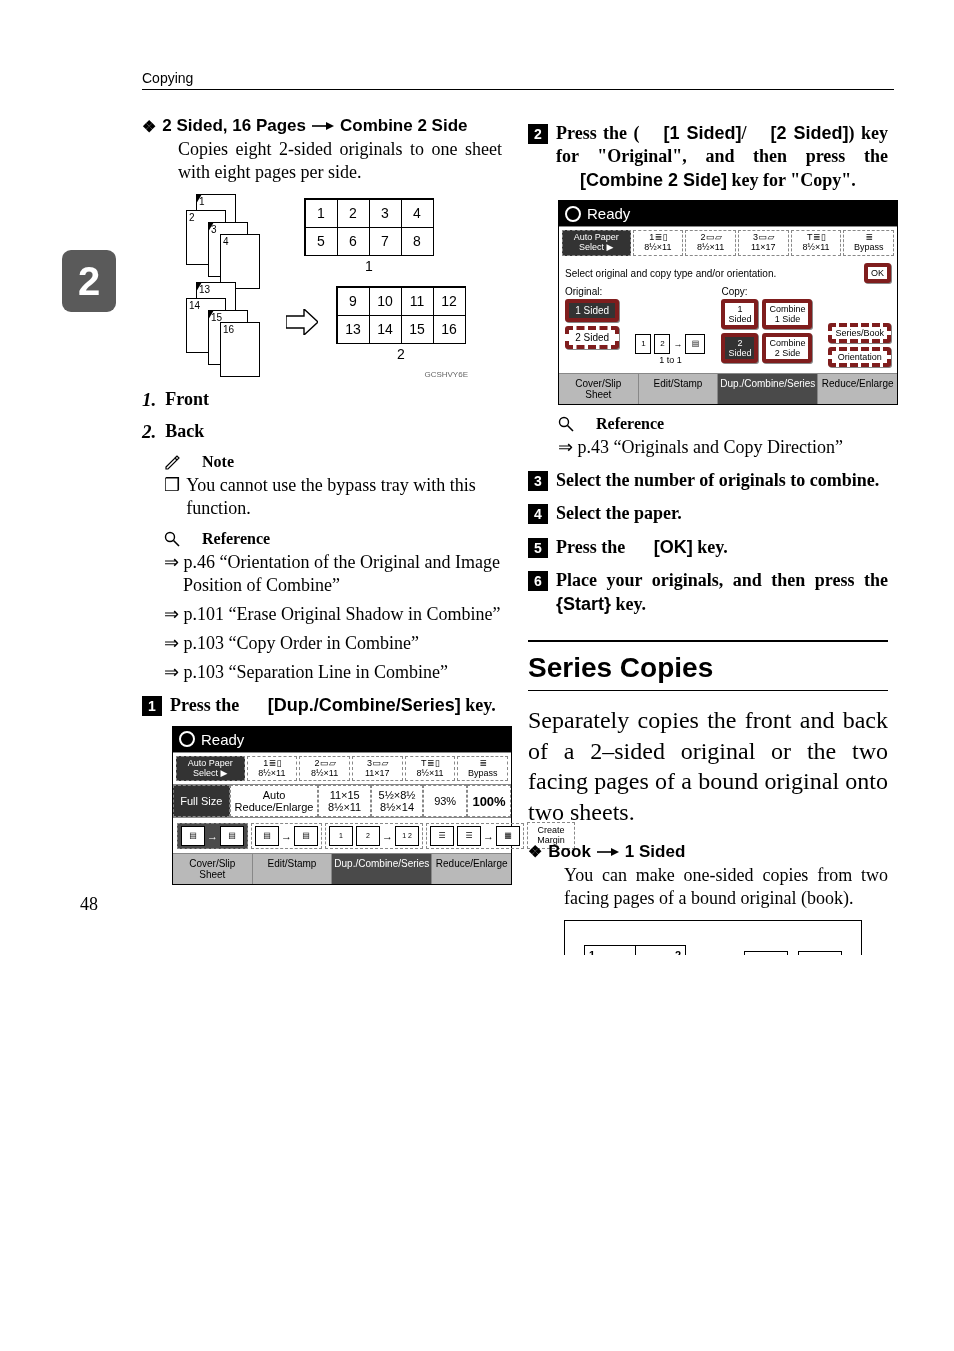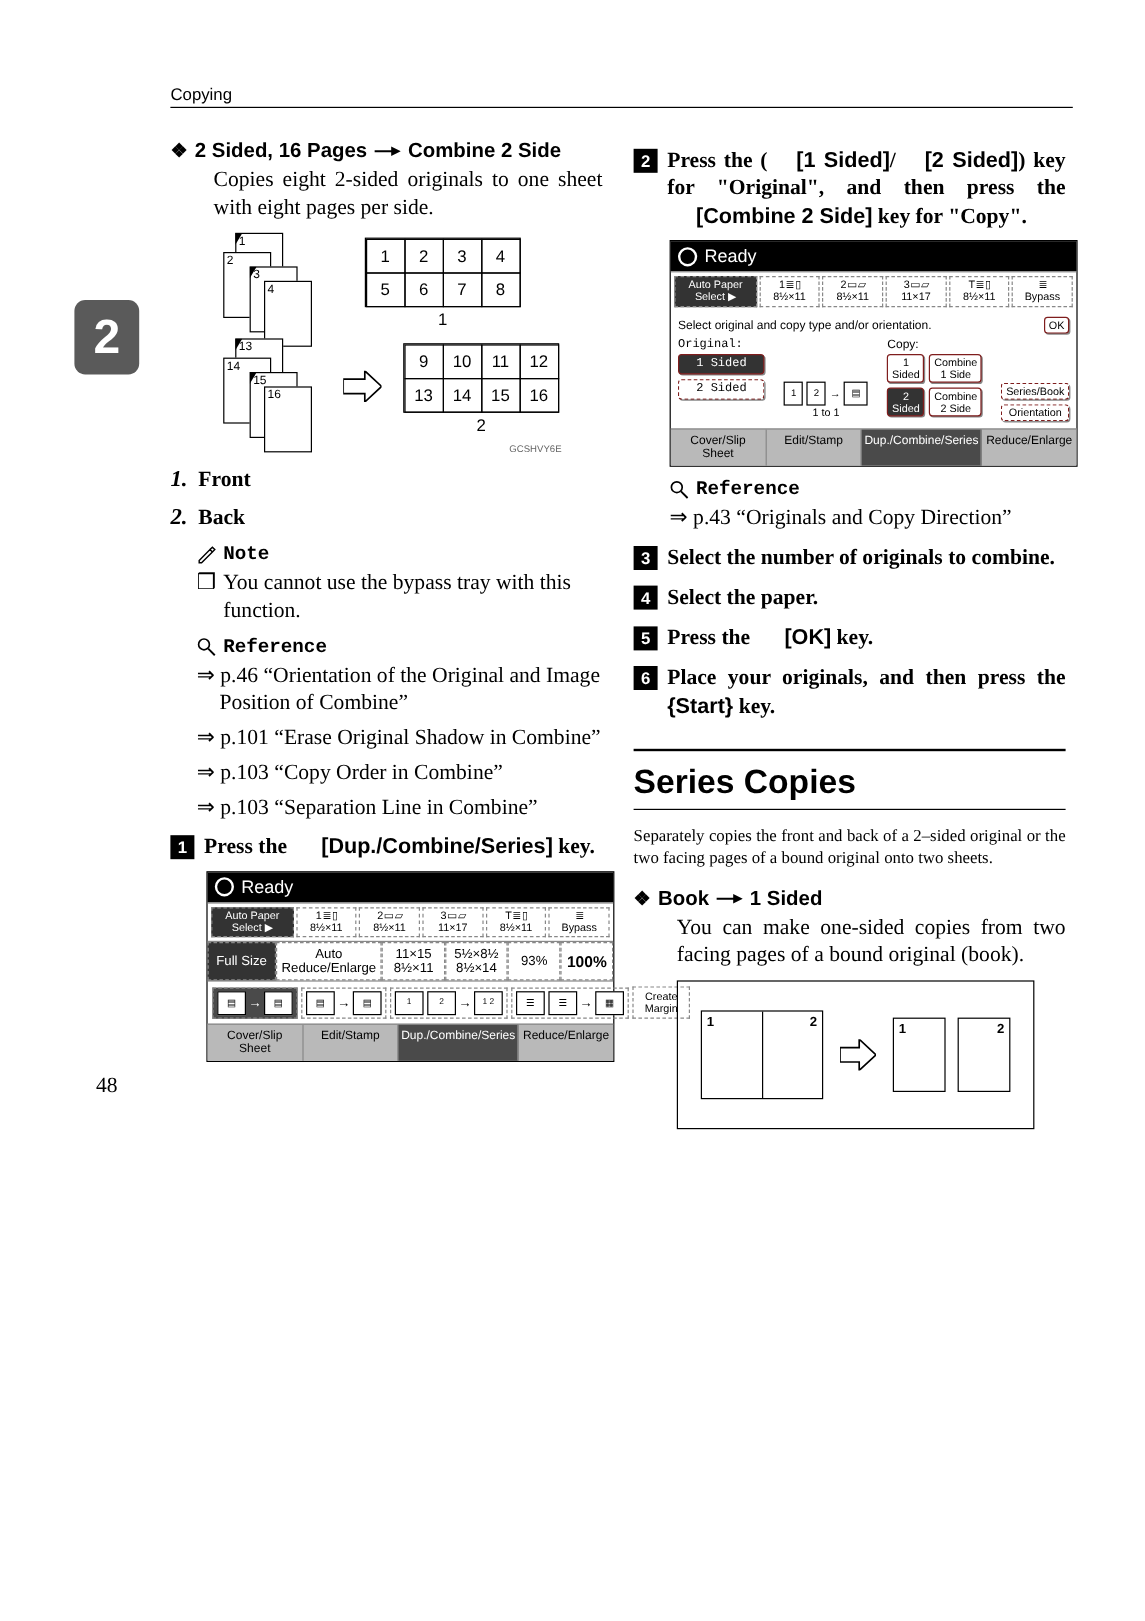--- a/index.html
+++ b/index.html
@@ -90,26 +90,26 @@
   .ol-num {
     font-style: italic;
     font-weight: bold;
     font-size: 19px;
   }
   .ol-label {
     font-weight: bold;
     font-size: 18px;
   }
   .note-head, .ref-head {
-    font-family: Liberation Mono, monospace;
+    font-family: Liberation Serif, serif;
     font-size: 16px;
     font-weight: bold;
     display: flex;
     align-items: center;
-    gap: 6px;
+    gap: 22px;
     margin: 10px 0 3px 22px;
   }
   .note-body {
     margin: 2px 0 8px 22px;
     font-size: 18px;
     line-height: 1.28;
     display: flex;
     gap: 6px;
   }
   .ref-body {
@@ -161,21 +161,21 @@
   .h2 {
     font-family: Arial, Helvetica, sans-serif;
     font-size: 28px;
     font-weight: bold;
     border-top: 2px solid #000;
     border-bottom: 1px solid #000;
     padding: 10px 0 6px 0;
     margin: 24px 0 14px 0;
   }
   .para {
-    font-size: 14px;
+    font-size: 24px;
     line-height: 1.28;
     margin: 0 0 14px 0;
     text-align: justify;
   }
   .pagenum {
     position: absolute;
     bottom: 40px;
     left: 80px;
     font-size: 18px;
   }
@@ -277,21 +277,21 @@
     border: 1px dashed #888;
     padding: 3px 4px;
     text-align: center;
     display: flex;
     flex-direction: column;
     justify-content: center;
     align-items: center;
     box-sizing: border-box;
   }
   .ss-btn {
-    border: 1px solid #7f1d1d;
+    border: 4px solid #7f1d1d;
     border-radius: 3px;
     padding: 2px 4px;
     background: #fff;
     font-size: 10px;
     box-shadow: 1px 1px 0 #888;
   }
   .ss-btn.dark {
     background: #333;
     color: #fff;
   }
@@ -373,21 +373,21 @@
     font-size: 11px;
     font-weight: bold;
     text-align: right;
     box-sizing: border-box;
   }
   .sheet1:first-child { text-align: left; }
   
   .ss2-body { padding: 4px 6px 6px 6px; }
   .ss2-label { font-size: 10px; margin: 3px 0 2px 0; }
   .ss2-cols { display: flex; gap: 16px; }
-  .ss2-left { width: 130px; font-family: Liberation Mono, monospace; }
+  .ss2-left { width: 130px; }
   .ss2-right { flex: 1; }
   .ss-btn.sm { font-size: 9px; padding: 1px 3px; display: inline-block; }
   .ss-btn.full { display: block; text-align: center; margin-bottom: 4px; }
   .pair-diag {
     display: inline-flex; align-items: center; gap: 3px;
     font-size: 9px;
   }
   .minibox {
     width: 14px; height: 18px; border: 1px solid #000;
     display: inline-flex; align-items: center; justify-content: center;

